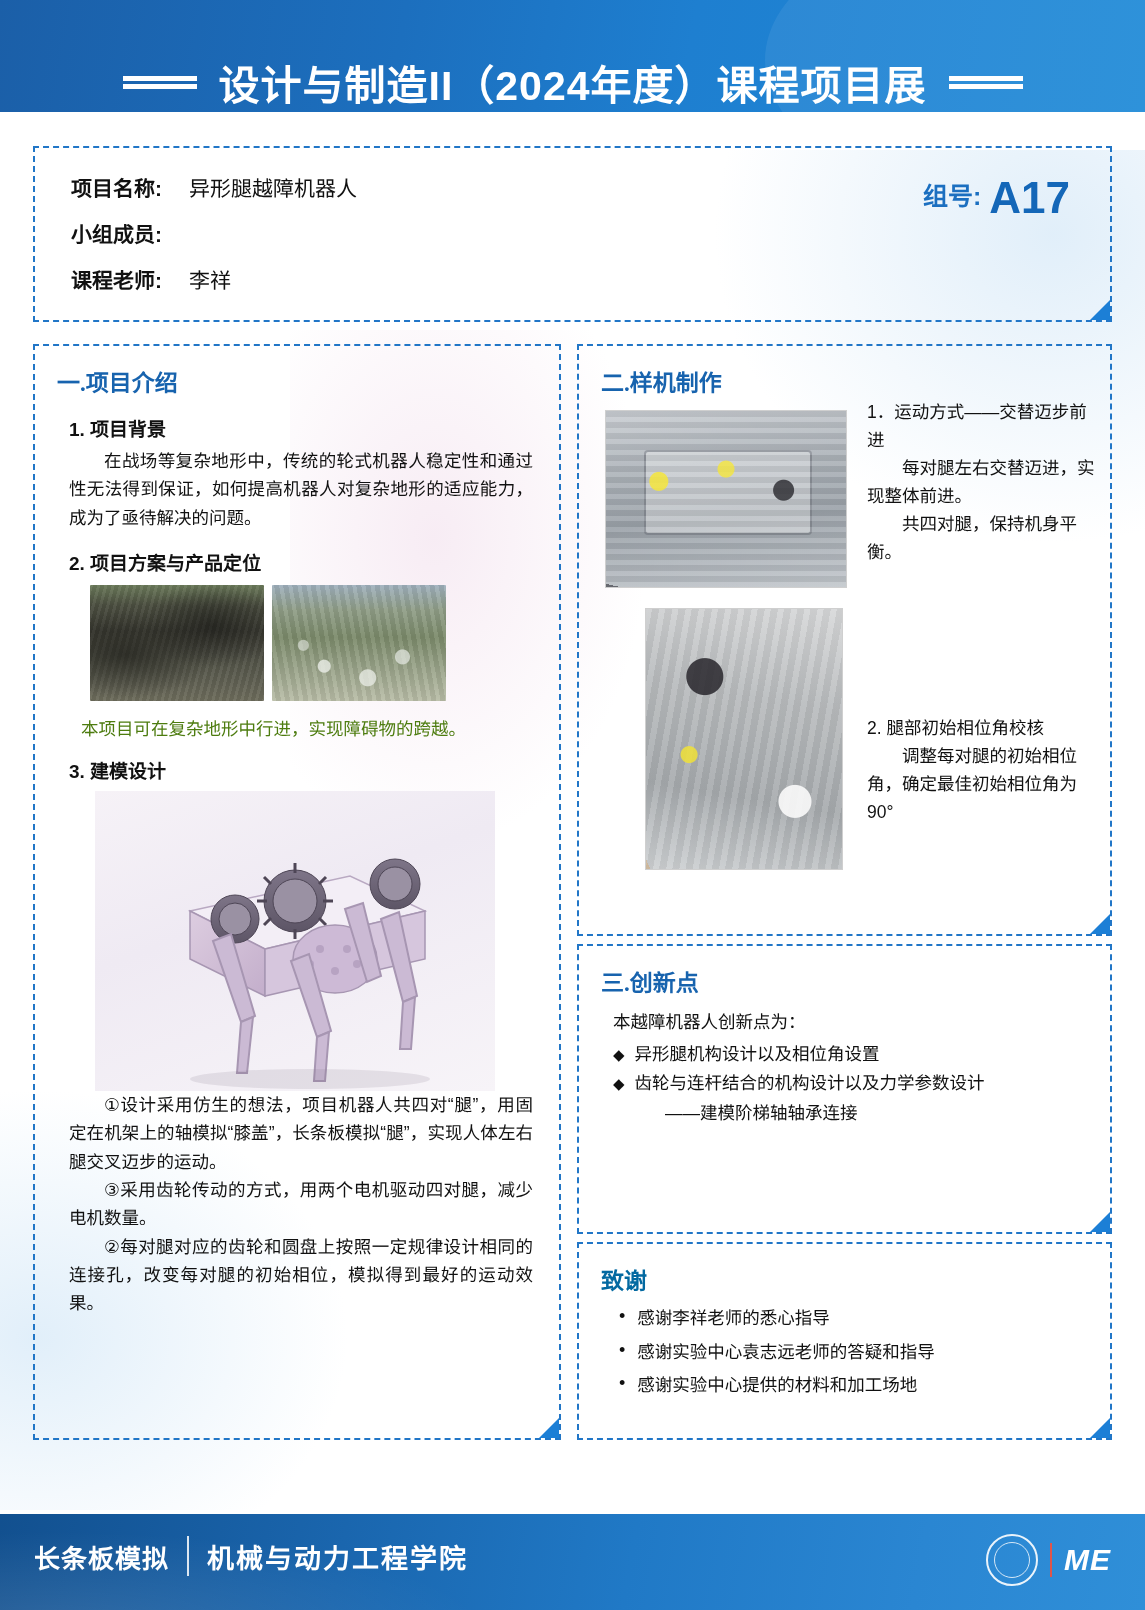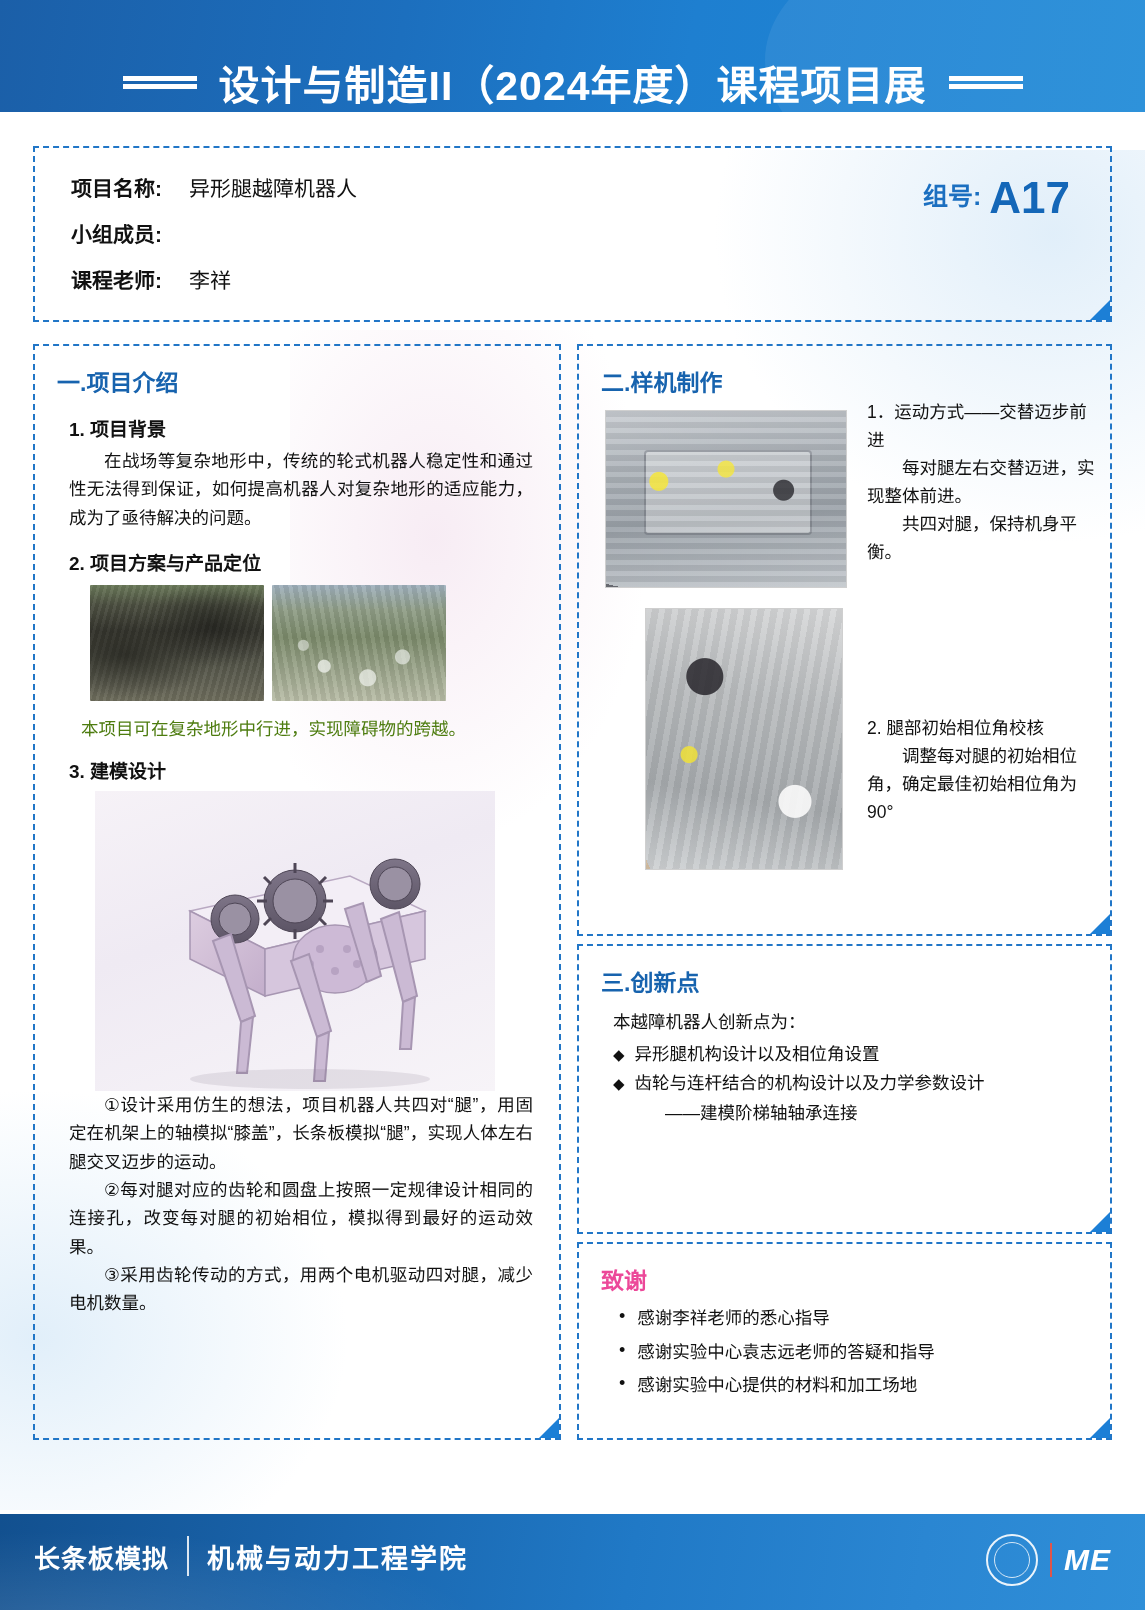--- a/index.html
+++ b/index.html
@@ -150,22 +150,23 @@
     width: 535px; height: 198px;
     border: 2px dashed #2176c7;
   }
   .panel { background: transparent; }
 
   .sec-title {
     font-size: 23px;
     font-weight: bold;
     color: #1763ae;
     margin: 18px 0 10px 22px;
-  }
-  .sec-title.ack { color: #ec4899; }
+    font-family: Liberation Serif, serif;
+  }
+  .sec-title.ack { color: #0369a1; }
 
   .sub-title {
     font-size: 19px;
     font-weight: bold;
     color: #111;
     margin: 16px 0 6px 34px;
   }
   .body-text {
     font-size: 17.5px;
     line-height: 1.62;
@@ -487,22 +488,22 @@
         <polygon points="286,128 304,121 322,205 308,211"></polygon>
         <polygon points="308,211 320,206 316,258 305,258"></polygon>
         <polygon points="250,118 268,112 286,185 272,191"></polygon>
       </g>
 
       <ellipse cx="215" cy="288" rx="120" ry="10" fill="rgba(120,110,130,0.15)"></ellipse>
     </svg>
   </div>
 
   <p class="body-text indent">①设计采用仿生的想法，项目机器人共四对“腿”，用固定在机架上的轴模拟“膝盖”，长条板模拟“腿”，实现人体左右腿交叉迈步的运动。</p>
+  <p class="body-text indent">③采用齿轮传动的方式，用两个电机驱动四对腿，减少电机数量。</p>
   <p class="body-text indent">②每对腿对应的齿轮和圆盘上按照一定规律设计相同的连接孔，改变每对腿的初始相位，模拟得到最好的运动效果。</p>
-  <p class="body-text indent">③采用齿轮传动的方式，用两个电机驱动四对腿，减少电机数量。</p>
 
   <div class="corner"></div>
 </div>
 
 <div class="col-right-top panel">
   <div class="sec-title">二.样机制作</div>
 
   <div class="photo photo-1"></div>
 
   <div class="side-text" style="left: 288px; top: 52px; width: 230px;">

